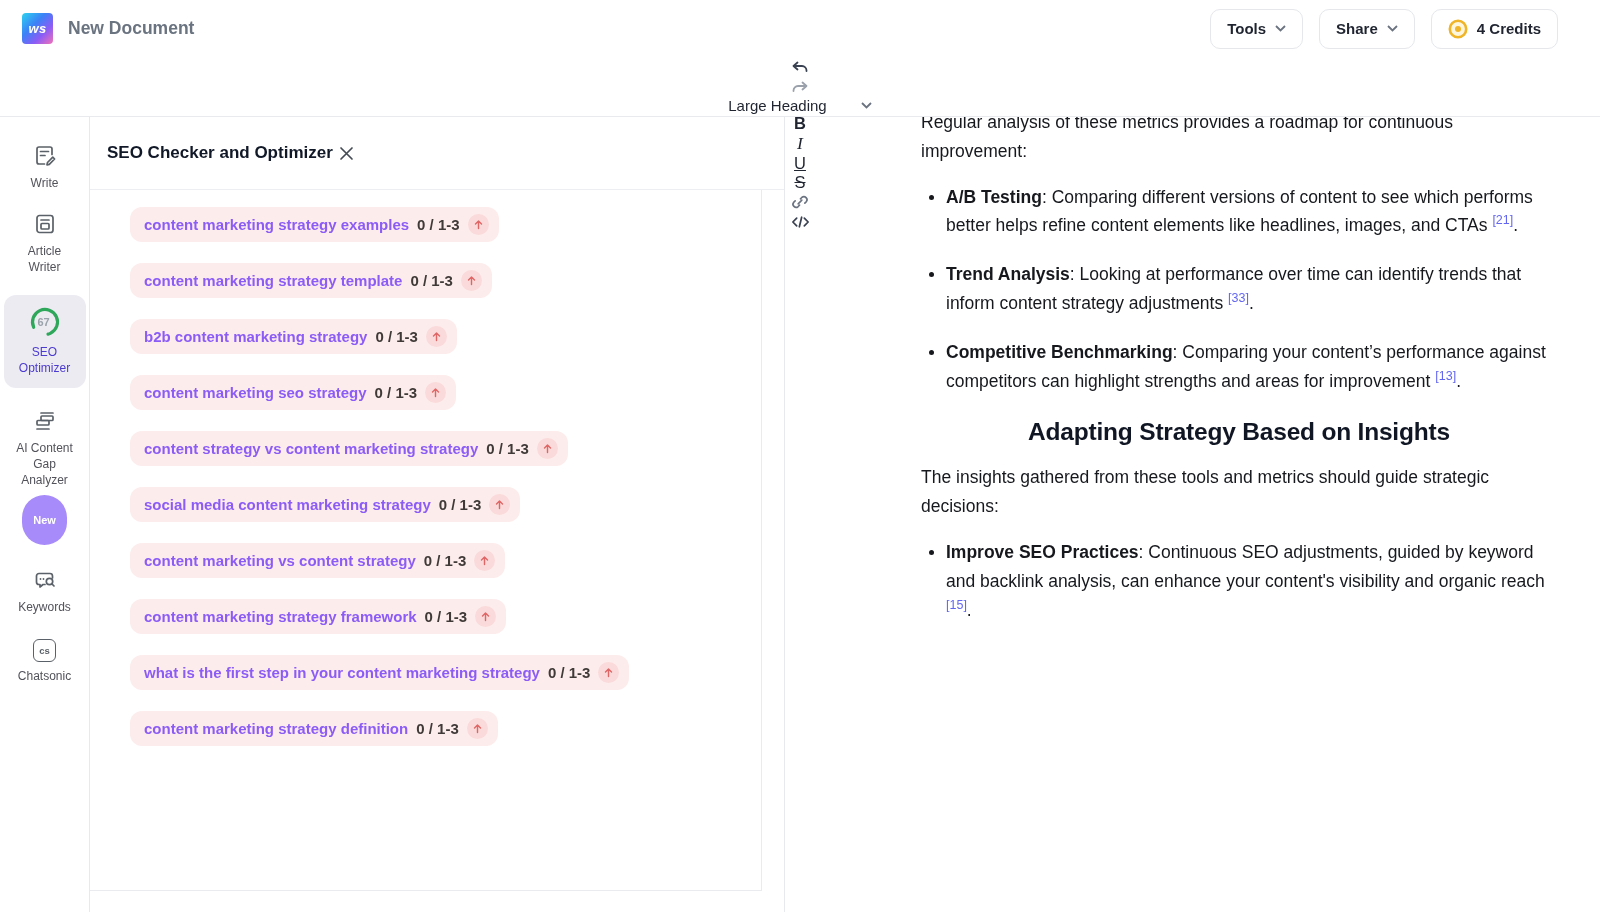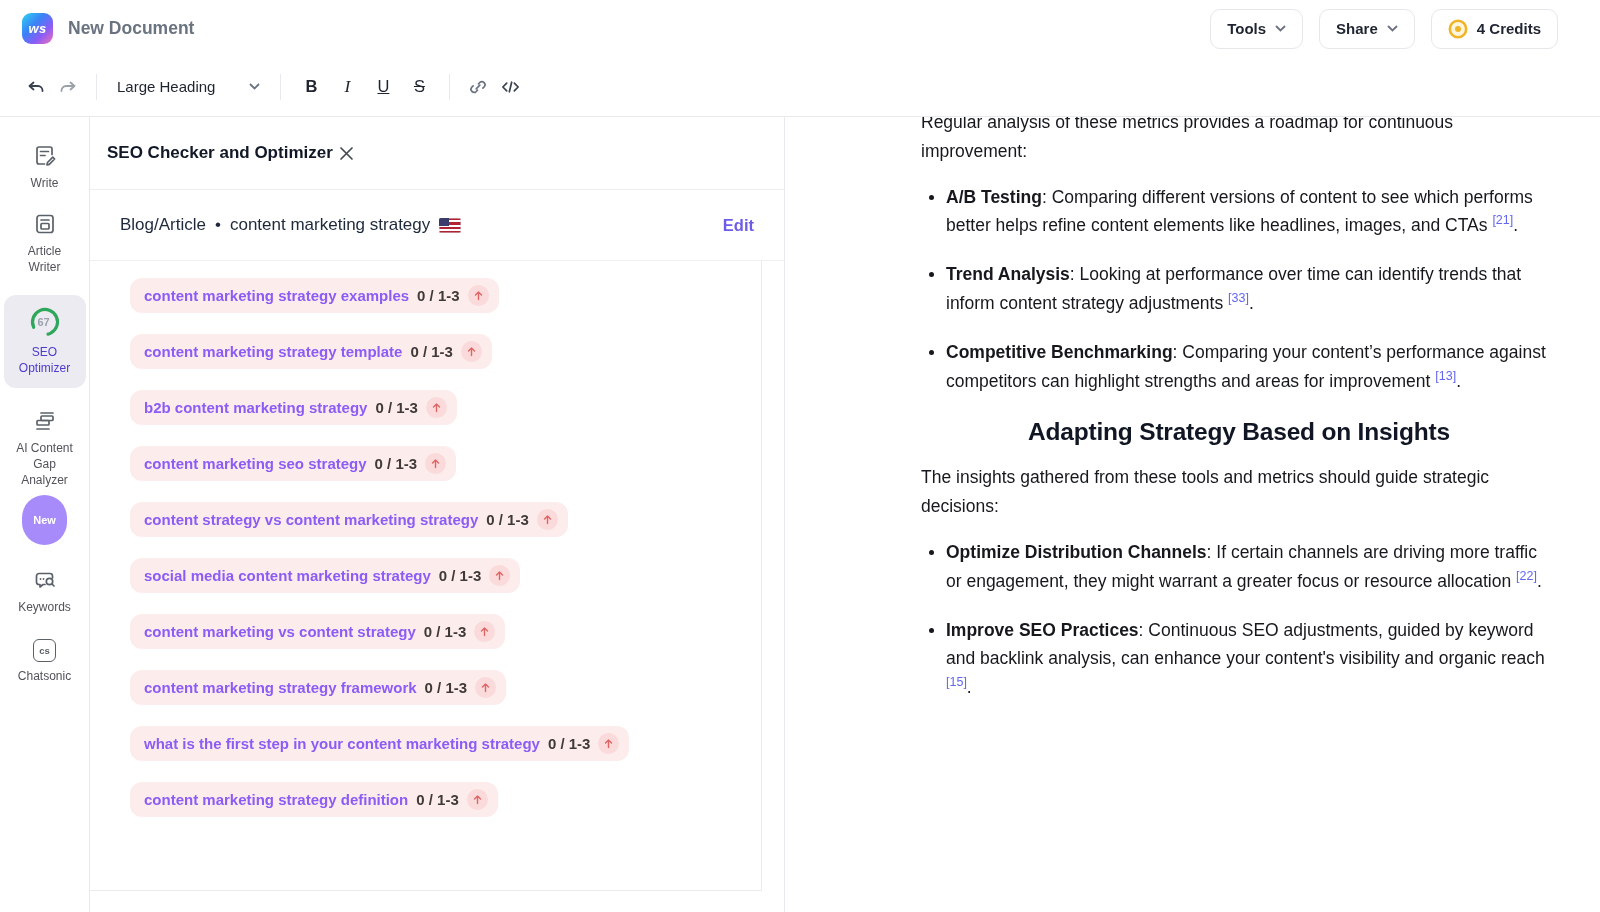--- a/index.html
+++ b/index.html
@@ -1,33 +1,33 @@
 <!DOCTYPE html>
 <html><head>
 <meta charset="utf-8">
 <style>
   * { margin:0; padding:0; box-sizing:border-box; }
   html,body { width:1600px; height:912px; overflow:hidden; background:#fff;
     font-family:"Liberation Sans", sans-serif; color:#16181d; }
 
   
   .app-header { height:57px; display:flex; align-items:center; padding:0 42px 0 22px; background:#fff; }
-  .logo { width:31px; height:31px; border-radius:9px; flex:0 0 auto;
+  .logo { width:31px; height:31px; border-radius:4px; flex:0 0 auto;
     background:linear-gradient(135deg,#2dd4f0 0%,#3b82f6 38%,#8b5cf6 68%,#f472b6 100%);
     display:flex; align-items:center; justify-content:center; }
   .logo span { color:#fff; font-weight:700; font-style:italic; font-size:13px; letter-spacing:.3px; }
   .doc-title { margin-left:15px; font-size:17.5px; font-weight:600; color:#6a7380; }
   .header-actions { margin-left:auto; display:flex; gap:16px; }
   .hbtn { height:40px; border:1px solid #e5e7eb; border-radius:10px; background:#fff;
     display:inline-flex; align-items:center; gap:9px; padding:0 16px;
     font-size:15px; font-weight:600; color:#1f2430; cursor:pointer; }
   .chev { width:11px; height:7px; stroke:#6b7280; stroke-width:1.8; fill:none; }
 
   
-  .toolbar { height:60px; border-bottom:1px solid #e8eaee; display:flex; align-items:center; padding:0 20px; background:#fff; }
+  .toolbar { height:60px; border-bottom:1px solid #e8eaee; display:flex; align-items:center; padding:0 20px; background:#fff;flex-direction:column; }
   .tbtn { width:32px; height:32px; display:flex; align-items:center; justify-content:center; border:none; background:none; cursor:pointer; border-radius:6px; }
   .tb-divider { width:1px; height:26px; background:#e7e9ee; margin:0 12px; }
   .fmt-select { display:flex; align-items:center; gap:34px; padding:0 8px; cursor:pointer; }
   .fmt-select .fmt-label { font-size:15px; color:#1f2430; }
   .mark-btn { width:36px; height:32px; font-size:16.5px; color:#1f2430; background:none; border:none; cursor:pointer; font-family:"Liberation Sans",sans-serif; }
   .mark-b { font-weight:700; }
   .mark-i { font-style:italic; font-family:"Liberation Serif",serif; font-size:17.5px; }
   .mark-u { text-decoration:underline; }
   .mark-s { text-decoration:line-through; }
   .icon-stroke { fill:none; stroke:#3a4150; stroke-width:1.8; stroke-linecap:round; stroke-linejoin:round; }
@@ -220,29 +220,20 @@
   <section class="panel">
     <div class="panel-header">
       <span class="panel-title">SEO Checker and Optimizer</span>
       <button class="close-btn">
         <svg width="19" height="19" viewBox="0 0 19 19">
           <path d="M4 4l11 11M15 4 4 15" stroke="#444b54" stroke-width="1.7" stroke-linecap="round"></path>
         </svg>
       </button>
     </div>
 
-    <div class="blog-row">
-      <span class="blog-text">
-        <span>Blog/Article</span>
-        <span>•</span>
-        <span>content marketing strategy</span>
-        <span class="flag"></span>
-      </span>
-      <button class="edit-link">Edit</button>
-    </div>
 
     <div class="panel-body">
       <div class="scroll-area">
         <div>
   <div class="keyword-pill">
     <span class="kw-text">content marketing strategy examples</span>
     <span class="kw-count">0 / 1-3</span>
     <button class="kw-up">
       <svg width="11" height="11" viewBox="0 0 11 11">
         <path d="M5.5 9.5v-7M2.5 5 5.5 2l3 3" fill="none" stroke="#e06666" stroke-width="1.4" stroke-linecap="round" stroke-linejoin="round"></path>
@@ -352,18 +343,17 @@
 
   <div class="bullet"><b>Trend Analysis</b><span>: Looking at performance over time can identify trends that inform content strategy adjustments </span><sup class="cite">[33]</sup><span>.</span></div>
 
   <div class="bullet"><b>Competitive Benchmarking</b><span>: Comparing your content’s performance against competitors can highlight strengths and areas for improvement </span><sup class="cite">[13]</sup><span>.</span></div>
 
   <h2>Adapting Strategy Based on Insights</h2>
 
   <p>The insights gathered from these tools and metrics should guide strategic decisions:</p>
 
 
-  <div class="bullet"><b>Optimize Distribution Channels</b><span>: If certain channels are driving more traffic or engagement, they might warrant a greater focus or resource allocation </span><sup class="cite">[22]</sup><span>.</span></div>
 
   <div class="bullet"><b>Improve SEO Practices</b><span>: Continuous SEO adjustments, guided by keyword and backlink analysis, can enhance your content's visibility and organic reach </span><sup class="cite">[15]</sup><span>.</span></div>
 </div>
   </section>
 </div>
 
 </body></html>

